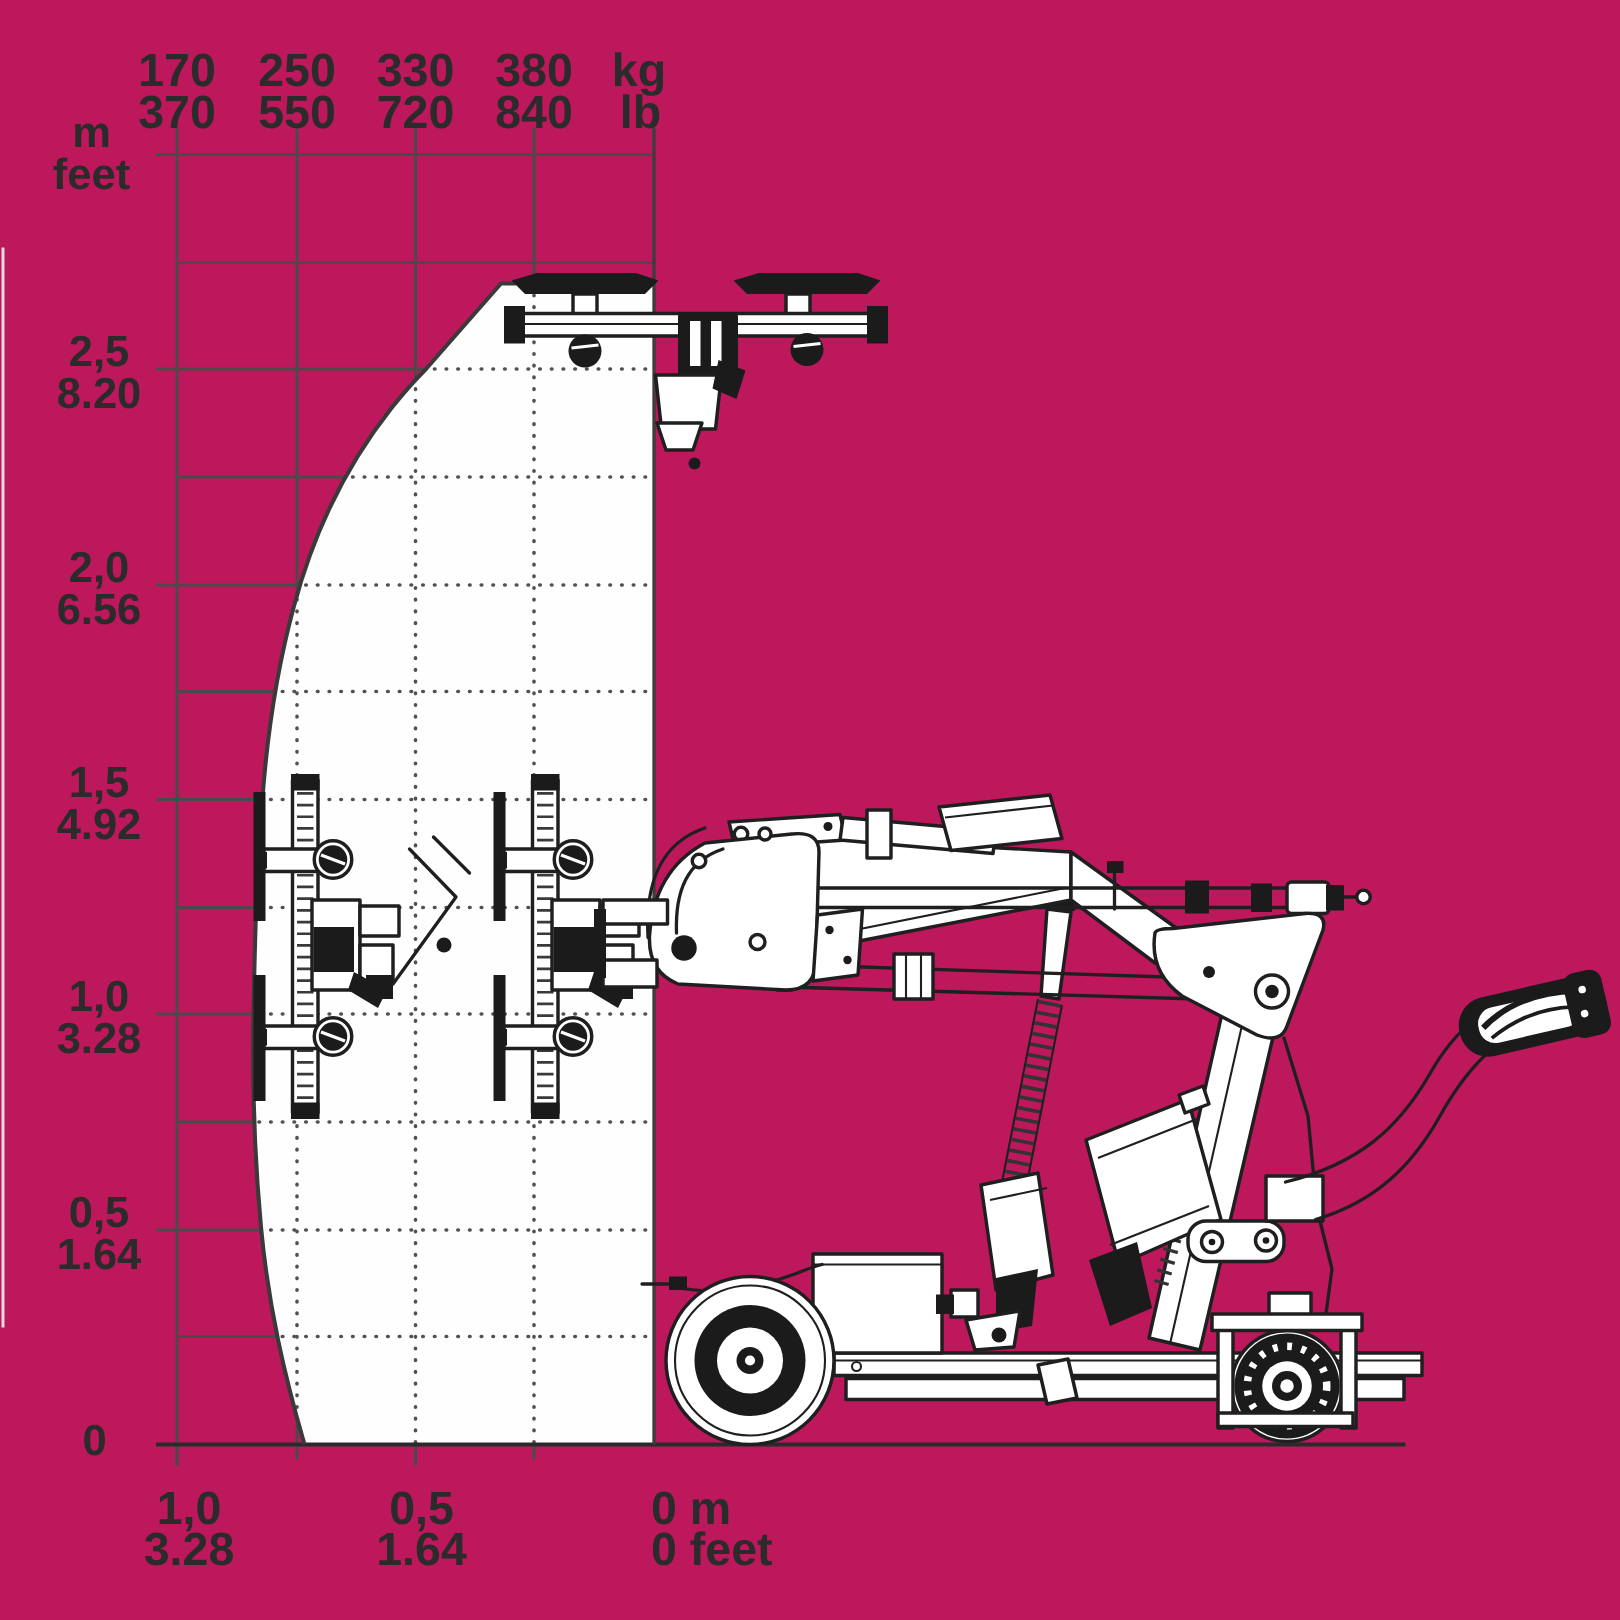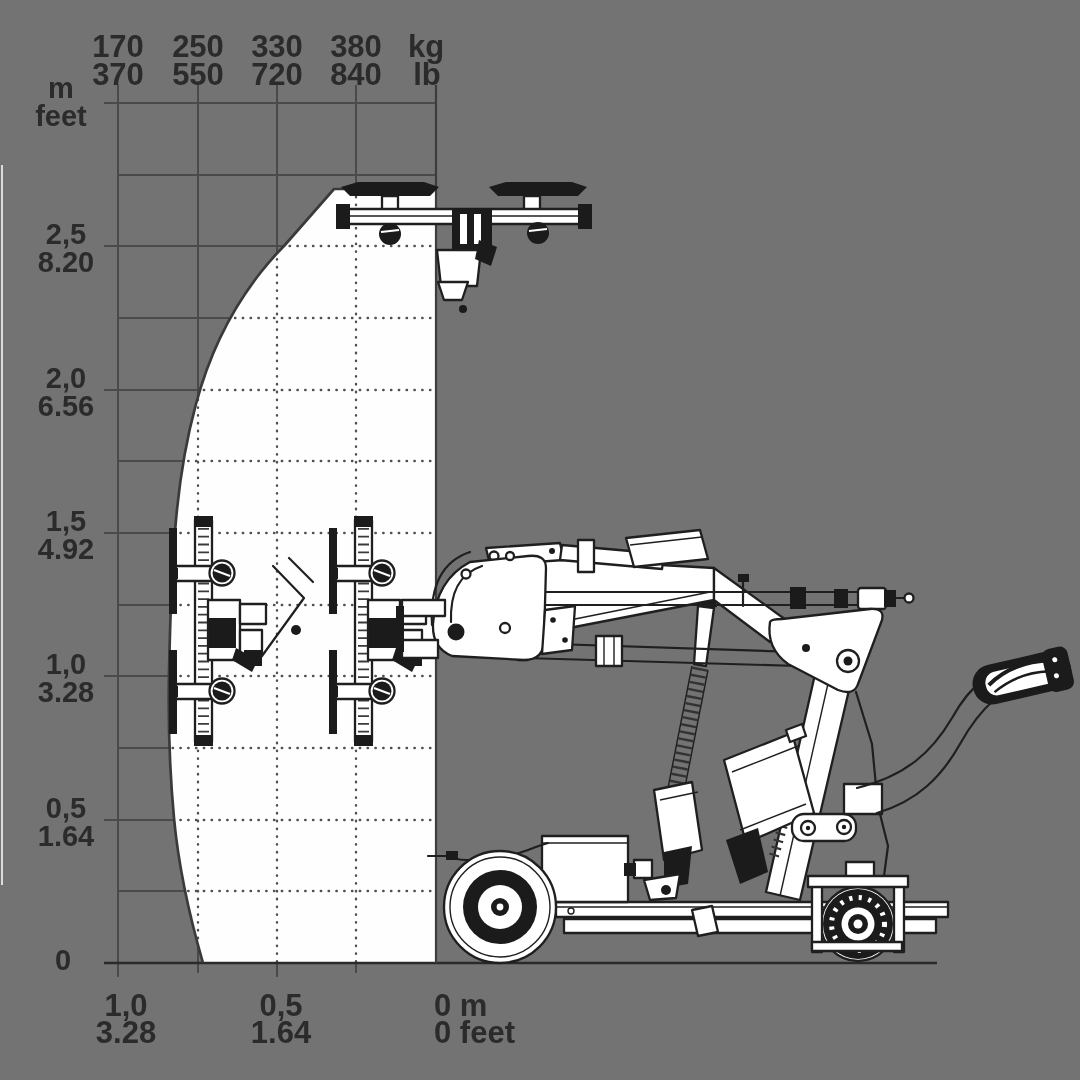--- a/index.html
+++ b/index.html
@@ -1,16 +1,16 @@
 <!DOCTYPE html>
 <html><head>
 <meta charset="utf-8">
 <style>
   html,body{margin:0;padding:0;background:#ffffff;}
-  .stage{position:relative;width:1080px;height:1080px;background:#737373;overflow:hidden;
+  .stage{position:relative;width:1080px;height:1080px;background:#be185d;overflow:hidden;
          font-family:"Liberation Sans", sans-serif;}
   svg text{font-family:"Liberation Sans", sans-serif;font-weight:bold;fill:#2b2b2b;}
   .lblTop{font-size:31px;}
   .lblSide{font-size:29px;}
   .lblBot{font-size:31px;}
   .grid{stroke:#4a4a4a;stroke-width:2;fill:none;}
   .dotg{stroke:#515151;stroke-width:2.4;fill:none;stroke-dasharray:0.4 7.4;stroke-linecap:round;}
   .curve{stroke:#3a3a3a;stroke-width:2.7;fill:none;stroke-linejoin:round;}
   .ln{stroke:#1f1f1f;stroke-width:2.2;fill:none;stroke-linecap:round;stroke-linejoin:round;}
   .lnt{stroke:#1f1f1f;stroke-width:1.4;fill:none;}

